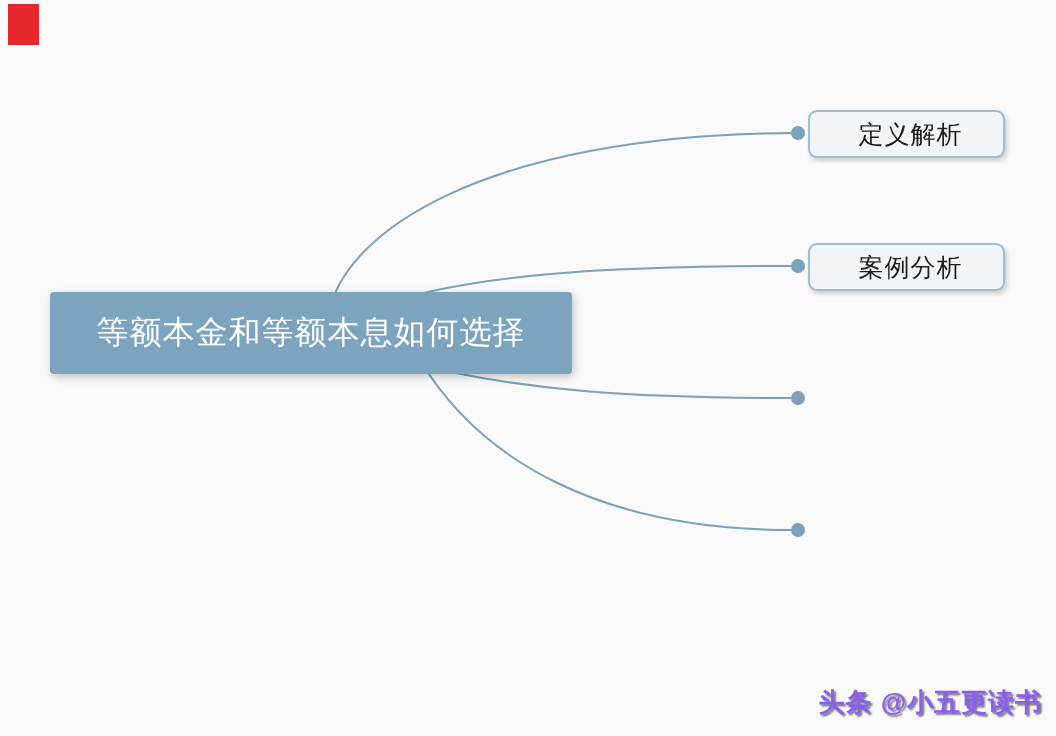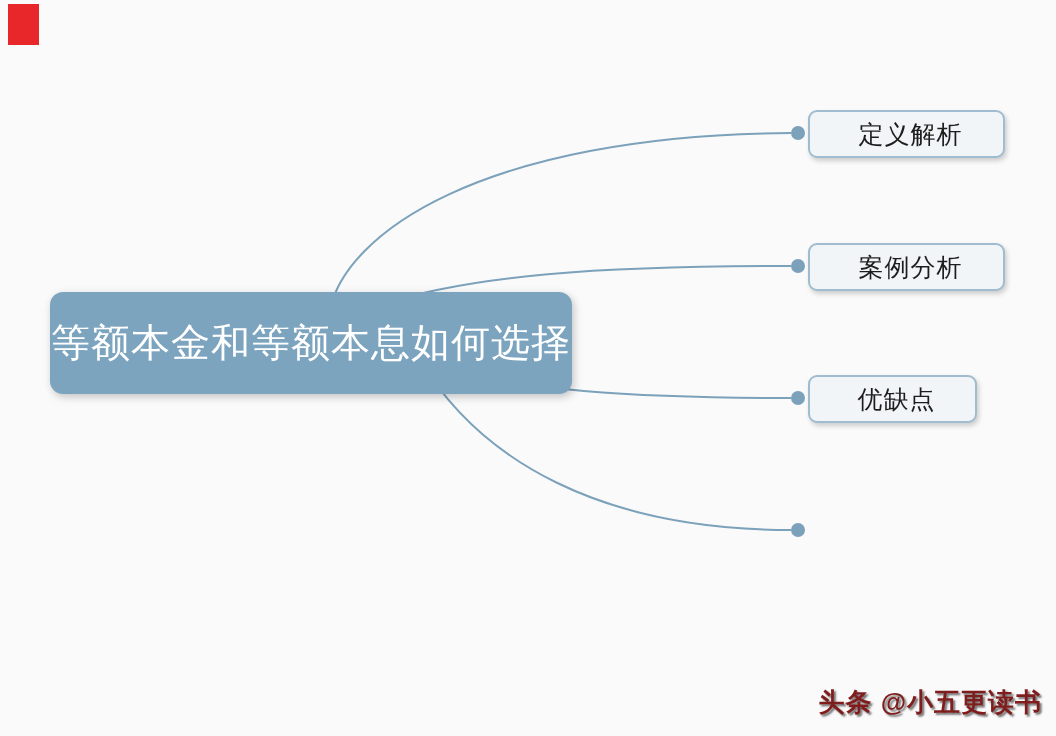--- a/index.html
+++ b/index.html
@@ -34,27 +34,27 @@
     stroke:var(--connector);
     stroke-width:2;
   }
   .connector-layer circle{
     fill:var(--connector);
     stroke:none;
   }
   .root-node{
     position:absolute;
     left:50px;top:292px;
-    width:522px;height:102px;
+    width:522px;height:82px;
     background:var(--root-fill);
-    border-radius:13px;
+    border-radius:4px;
     box-shadow:2px 3px 8px rgba(0,0,0,0.22);
     display:flex;align-items:center;justify-content:center;
     color:var(--root-text);
-    font-size:39px;
+    font-size:32px;
     letter-spacing:1px;
     white-space:nowrap;
     cursor:default;
   }
   .child-node{
     position:absolute;
     height:48px;
     background:var(--child-fill);
     border:2px solid var(--child-border);
     border-radius:9px;
@@ -72,21 +72,21 @@
     left:8px;top:4px;
     width:31px;height:41px;
     background:var(--marker-red);
   }
   .watermark{
     position:absolute;
     right:14px;bottom:16px;
     font-size:26px;
     font-weight:bold;
     letter-spacing:1px;
-    color:#7f1d1d;
+    color:#8b5cf6;
     text-shadow:2px 2px 2px rgba(90,90,90,0.85);
     white-space:nowrap;
   }
 </style>
 </head>
 <body>
 
 <div class="canvas">
 
   <svg class="connector-layer" viewBox="0 0 1056 736" xmlns="http://www.w3.org/2000/svg">
@@ -99,20 +99,19 @@
     <circle cx="798" cy="398" r="7"></circle>
     <circle cx="798" cy="530" r="7"></circle>
   </svg>
 
   <div class="root-node">等额本金和等额本息如何选择</div>
 
   <div class="child-node" style="left:808px;top:110px;width:197px">定义解析</div>
 
   <div class="child-node" style="left:808px;top:243px;width:197px">案例分析</div>
 
-  <div class="child-node" style="left:808px;top:375px;width:169px">优缺点</div>
 
 
   <div class="red-marker"></div>
 
   <div class="watermark">头条 @小五更读书</div>
 
 </div>
 
 </body></html>

